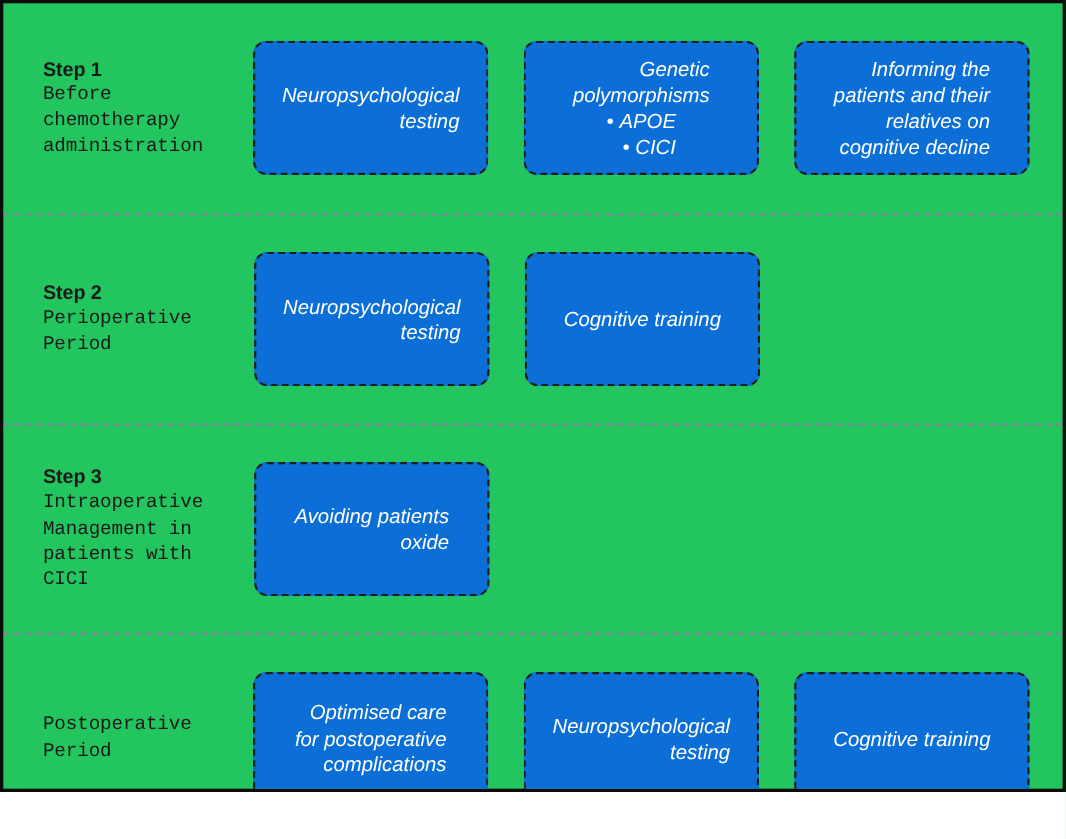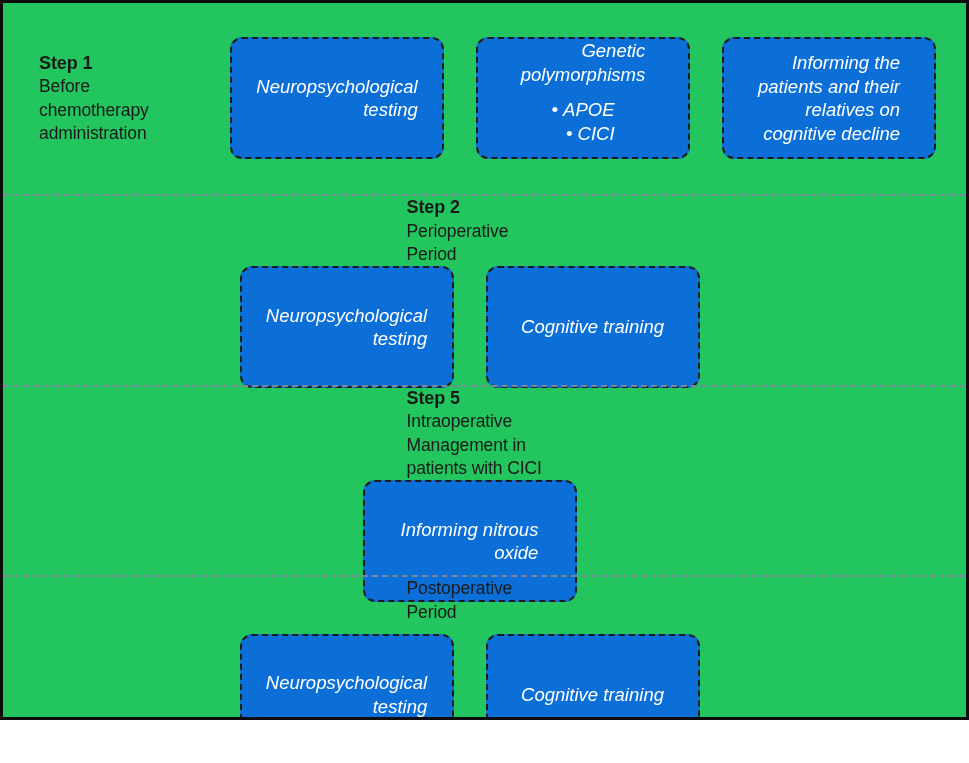--- a/index.html
+++ b/index.html
@@ -22,41 +22,41 @@
   .row {
     position: relative;
     box-sizing: border-box;
     display: flex;
     align-items: center;
     width: 100%;
     height: 190.75px;
   }
   .row + .row {
     border-top: 2px dashed #7a8795;
-    flex-direction: column;
   }
   .step-label {
     box-sizing: border-box;
     width: 228px;
     padding-left: 36px;
     padding-right: 6px;
     color: #1a1a1a;
     font-size: 17.5px;
     line-height: 1.33;
     letter-spacing: -0.1px;
   }
   .step-title {
     display: block;
     font-weight: bold;
     font-size: 18px;
   }
   .step-sub {
     display: block;
     font-weight: normal;
     white-space: pre-line;
+    font-family: Liberation Mono, monospace;
   }
   .cards {
     flex: 1;
     display: flex;
     align-items: center;
     gap: 32px;
     padding-right: 30px;
   }
   .card {
     box-sizing: border-box;
@@ -75,21 +75,21 @@
     line-height: 1.27;
     text-align: right;
     padding: 4px 8px;
   }
   .card-text {
     display: block;
     white-space: pre-line;
   }
   .card-bullets {
     list-style: none;
-    margin: 12px;
+    margin: 0;
     padding: 0;
   }
   .card-bullets li {
     white-space: nowrap;
   }
   .card-bullets li::before {
     content: "\2022\00a0";
   }
 </style>
 </head>
@@ -138,39 +138,44 @@
 testing</span>
       </div>
       <div class="card">
         <span class="card-text">Cognitive training</span>
       </div>
     </div>
   </div>
 
   <div class="row">
     <div class="step-label">
-      <span class="step-title">Step 5</span>
+      <span class="step-title">Step 3</span>
       <span class="step-sub">Intraoperative
 Management in
 patients with CICI</span>
     </div>
     <div class="cards">
       <div class="card">
-        <span class="card-text">Informing nitrous
+        <span class="card-text">Avoiding patients
 oxide</span>
       </div>
     </div>
   </div>
 
   <div class="row">
     <div class="step-label">
       <span class="step-sub">Postoperative
 Period</span>
     </div>
     <div class="cards">
+      <div class="card">
+        <span class="card-text">Optimised care
+for postoperative
+complications</span>
+      </div>
       <div class="card">
         <span class="card-text">Neuropsychological
 testing</span>
       </div>
       <div class="card">
         <span class="card-text">Cognitive training</span>
       </div>
     </div>
   </div>
 

